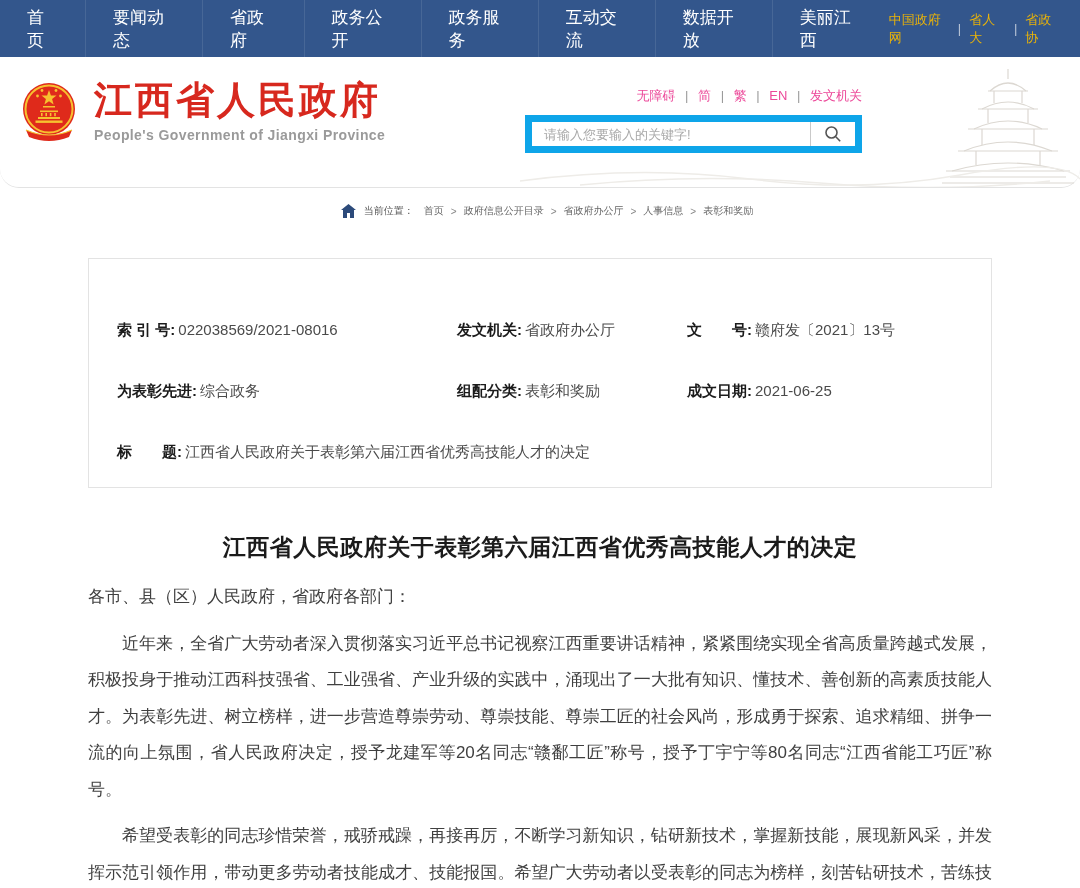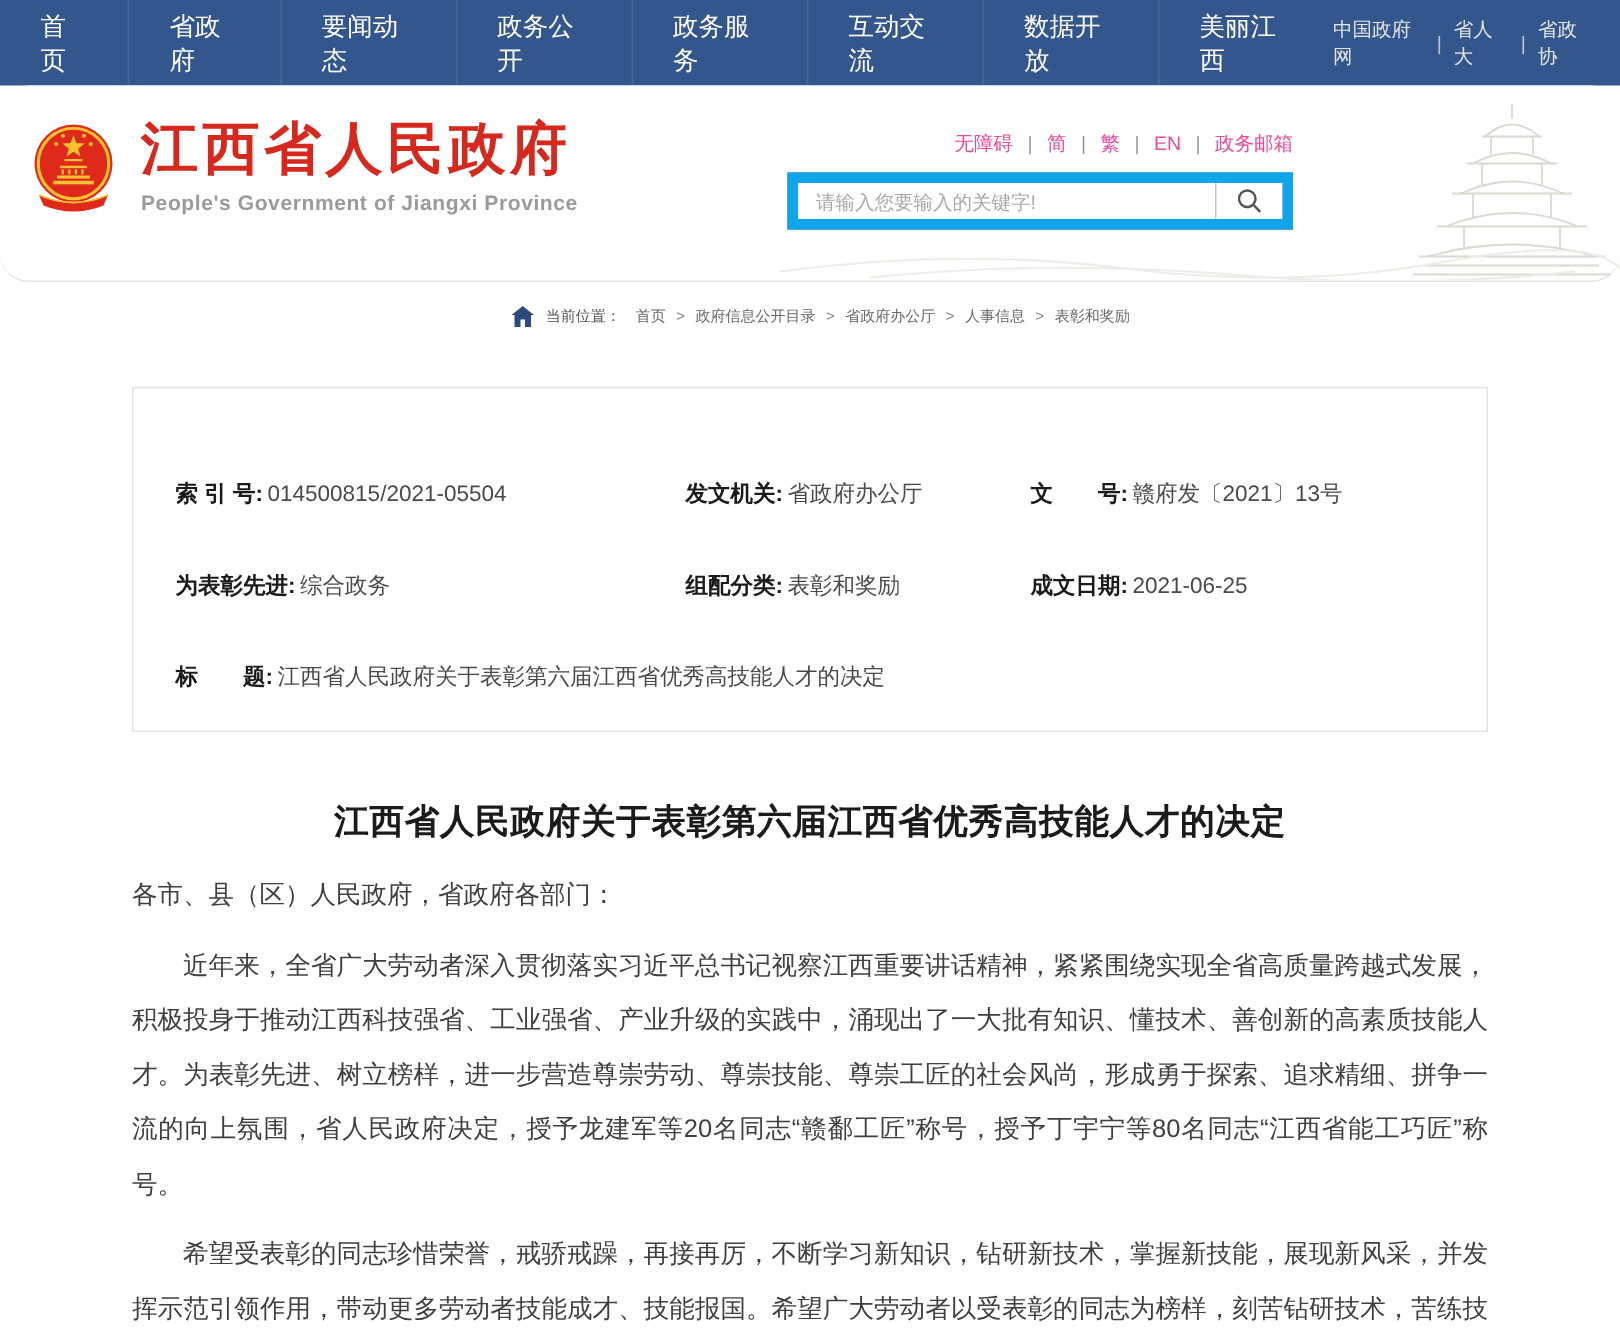--- a/index.html
+++ b/index.html
@@ -7,21 +7,21 @@
     font-family:"Liberation Sans","DejaVu Sans",sans-serif; }
 
   
   .topnav { height:57px; background:#33568c; display:flex; align-items:stretch; color:#fff; }
   .nav-items { display:flex; align-items:stretch; }
   .nav-item { display:flex; align-items:center; padding:0 27px; font-size:17px;
     color:#fff; text-decoration:none; cursor:pointer; }
   .nav-item + .nav-item { border-left:1px solid rgba(255,255,255,0.10); }
   .nav-right { margin-left:auto; display:flex; align-items:center; padding-right:18px;
     font-size:13px; color:#eef2f8; }
-  .nav-right a { color:#e5e5e5; text-decoration:none; cursor:pointer; }
+  .nav-right a { color:#eab308; text-decoration:none; cursor:pointer; }
   .nav-right .pipe { margin:0 8px; color:rgba(255,255,255,0.65); }
 
   
   .header { position:relative; height:131px; background:#fff; border-bottom:1px solid #e3e3e3;border-radius:19px; }
   .logo-wrap { position:absolute; left:20px; top:22px; display:flex; align-items:center; }
   .emblem { margin-right:16px; }
   .site-title { color:#d7281e; font-size:38px; font-weight:bold; letter-spacing:3px; line-height:1.05; }
   .site-subtitle { color:#9a9a9a; font-size:14px; font-weight:bold; letter-spacing:0.4px; margin-top:7px; }
   .header-right { position:absolute; left:525px; top:30px; width:337px; }
   .utility { text-align:right; font-size:13px; color:#555; margin-bottom:10px; }
@@ -59,22 +59,22 @@
   .doc-body { font-size:17px; color:#404040; line-height:2.15; text-align:justify; }
   .salutation { margin-top:16px; }
   .para { text-indent:2em; margin-top:10px; }
 </style>
 </head>
 <body>
 
 <nav class="topnav">
   <div class="nav-items">
     <a class="nav-item">首页</a>
+    <a class="nav-item">要闻动态</a>
     <a class="nav-item">省政府</a>
-    <a class="nav-item">要闻动态</a>
     <a class="nav-item">政务公开</a>
     <a class="nav-item">政务服务</a>
     <a class="nav-item">互动交流</a>
     <a class="nav-item">数据开放</a>
     <a class="nav-item">美丽江西</a>
   </div>
   <div class="nav-right">
     <a>中国政府网</a>
     <span class="pipe">|</span>
     <a>省人大</a>
@@ -137,21 +137,21 @@
   <div class="header-right">
     <div class="utility">
       <a>无障碍</a>
       <span class="pipe">|</span>
       <a>简</a>
       <span class="pipe">|</span>
       <a>繁</a>
       <span class="pipe">|</span>
       <a>EN</a>
       <span class="pipe">|</span>
-      <a>政务邮箱</a>
+      <a>发文机关</a>
     </div>
     <div class="searchbar">
       <input class="search-input" type="text" placeholder="请输入您要输入的关键字!" style="">
       <button class="search-btn">
         <svg width="18" height="18" viewBox="0 0 18 18" fill="none" stroke="#555" stroke-width="1.6">
           <circle cx="7.5" cy="7.5" r="5.5"></circle>
           <line x1="11.8" y1="11.8" x2="16.2" y2="16.2"></line>
         </svg>
       </button>
     </div>
@@ -175,21 +175,21 @@
   <span class="crumb-sep">&gt;</span>
   <a class="crumb-item">表彰和奖励</a>
 </div>
 
 <main class="content">
 
   <section class="meta-box">
     <div class="meta-row">
       <div class="meta-cell c1">
         <span class="meta-label">索 引 号:</span>
-        <span class="meta-value">014500815/2021-05504</span>
+        <span class="meta-value">022038569/2021-08016</span>
       </div>
       <div class="meta-cell c2">
         <span class="meta-label">发文机关:</span>
         <span class="meta-value">省政府办公厅</span>
       </div>
       <div class="meta-cell c3">
         <span class="meta-label">文　　号:</span>
         <span class="meta-value">赣府发〔2021〕13号</span>
       </div>
     </div>

